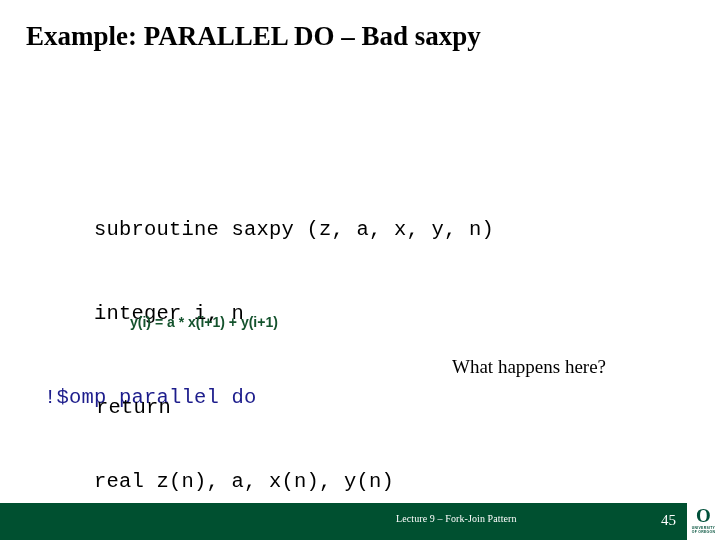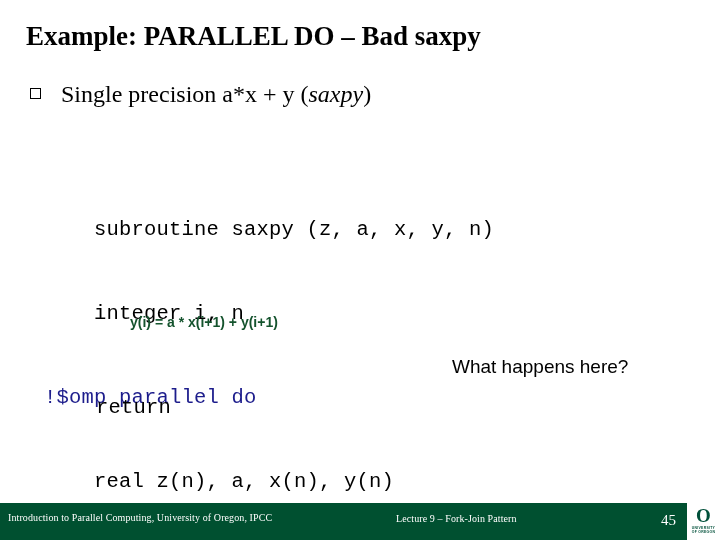--- a/index.html
+++ b/index.html
@@ -122,21 +122,21 @@
     display: block;
     height: 26px;
     white-space: pre;
   }
 
   
   #annotation {
     position: absolute;
     left: 452px;
     top: 356px;
-    font-family: Liberation Sans, sans-serif;
+    font-family: Liberation Serif, serif;
     font-size: 19px;
     color: #000000;
     white-space: nowrap;
   }
 
   
   #footer-bar {
     position: absolute;
     left: 0;
     top: 503px;
@@ -209,44 +209,39 @@
     white-space: nowrap;
   }
 </style>
 </head>
 <body>
 
 <div id="slide">
 
   <div id="slide-title">Example: PARALLEL DO – Bad saxpy</div>
 
-  <div id="bullet-row">
-    <span id="bullet-marker"></span>
-    <span id="bullet-text"><span>Single precision a*x + y (</span><span class="ital">saxpy</span><span>)</span></span>
-  </div>
 
   <div id="code-block">
     <span class="code-line">    subroutine saxpy (z, a, x, y, n)</span>
     <span class="code-line">    integer i, n</span>
     <span class="code-line omp">!$omp parallel do</span>
     <span class="code-line">    real z(n), a, x(n), y(n)</span>
     
   </div>
 
   <div id="formula-line">y(i) = a * x(i+1) + y(i+1)</div>
 
   <div id="code-tail">
     <span class="code-line">return</span>
     
   </div>
 
   <div id="annotation">What happens here?</div>
 
   <div id="footer-bar"></div>
-  <div id="footer-left">Introduction to Parallel Computing, University of Oregon, IPCC</div>
   <div id="footer-center">Lecture 9 – Fork-Join Pattern</div>
   <div id="footer-page">45</div>
 
   <div id="uo-logo">
     <div id="uo-logo-o">O</div>
     <div id="uo-logo-words">
       <div>UNIVERSITY</div>
       <div>OF OREGON</div>
     </div>
   </div>

